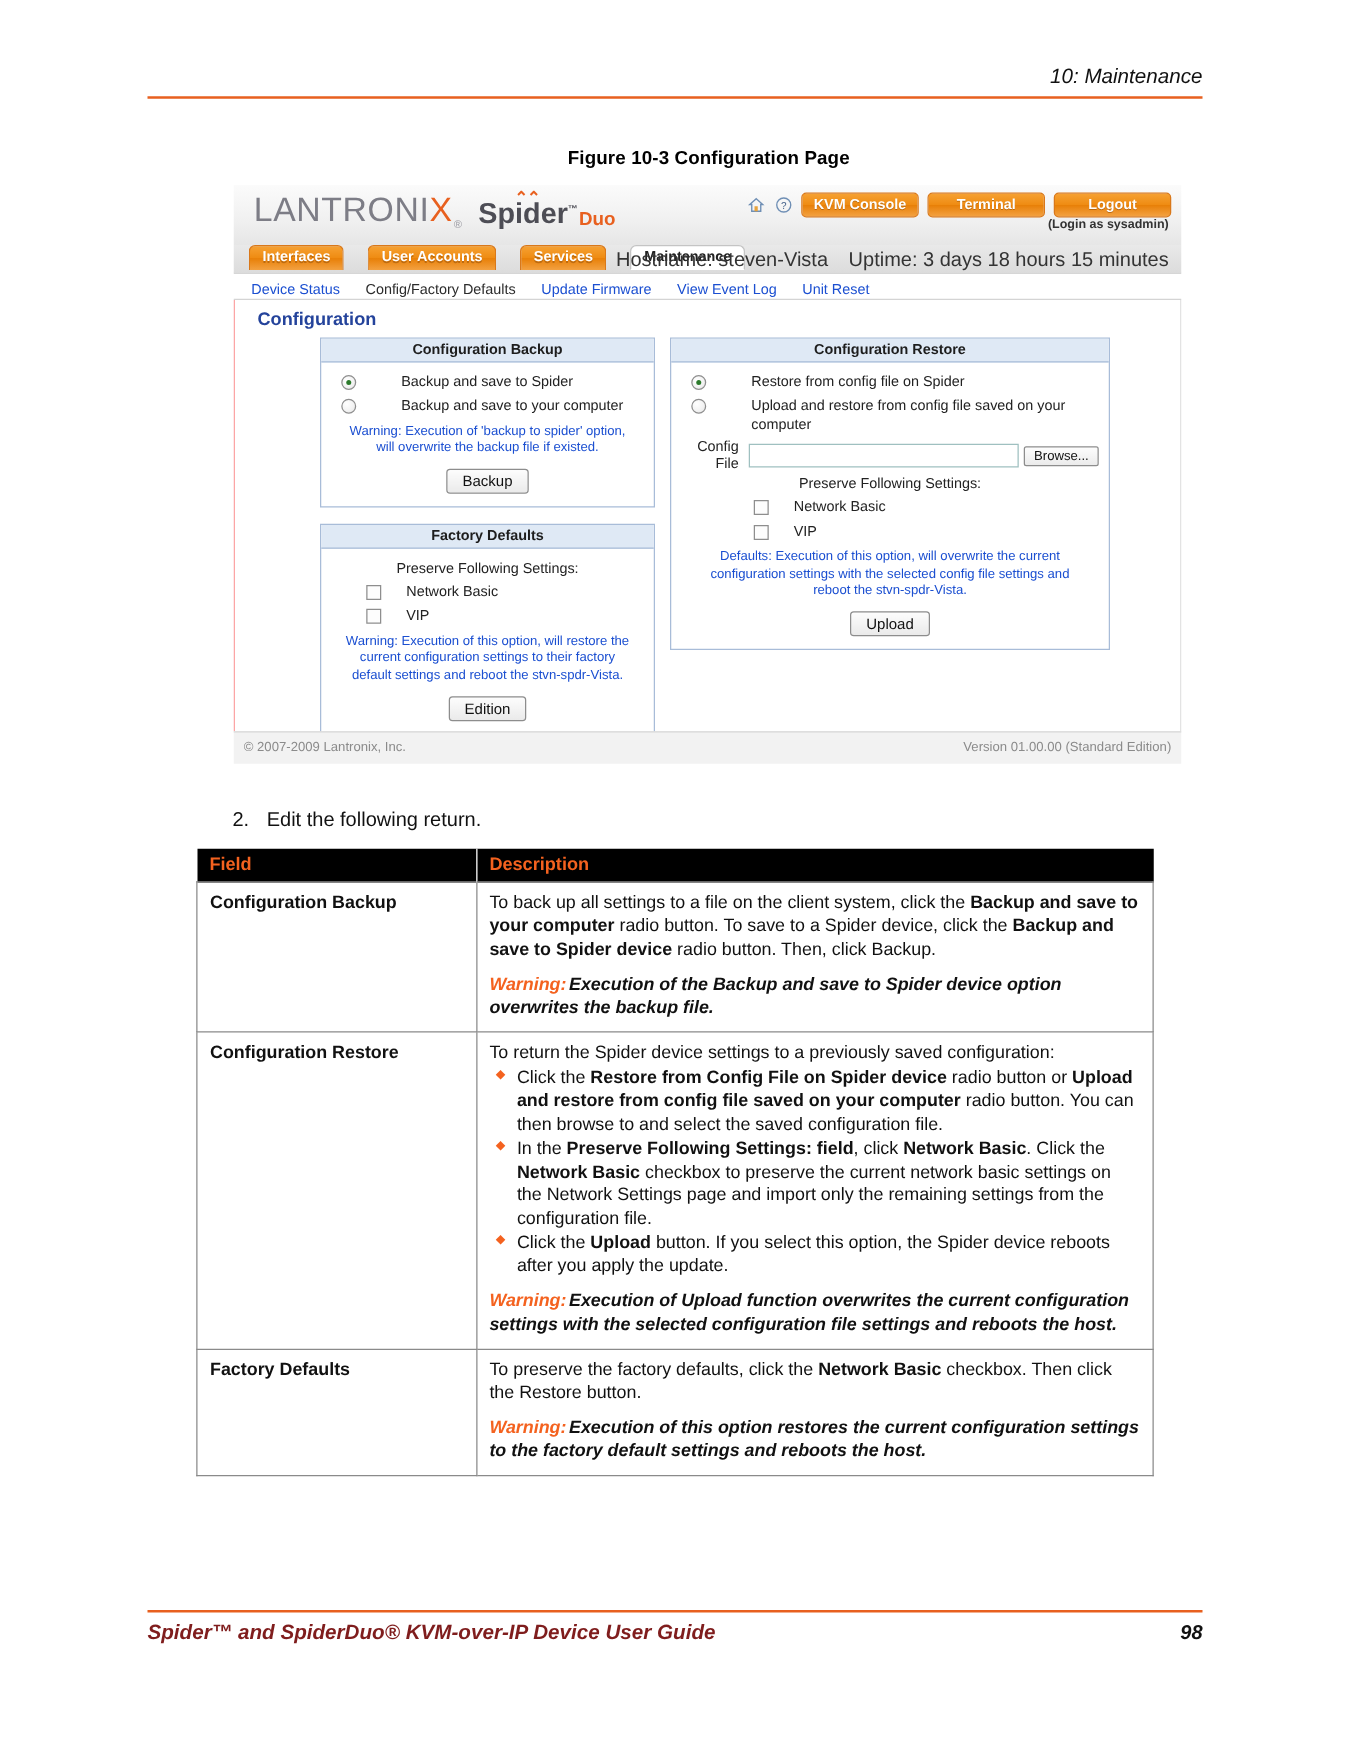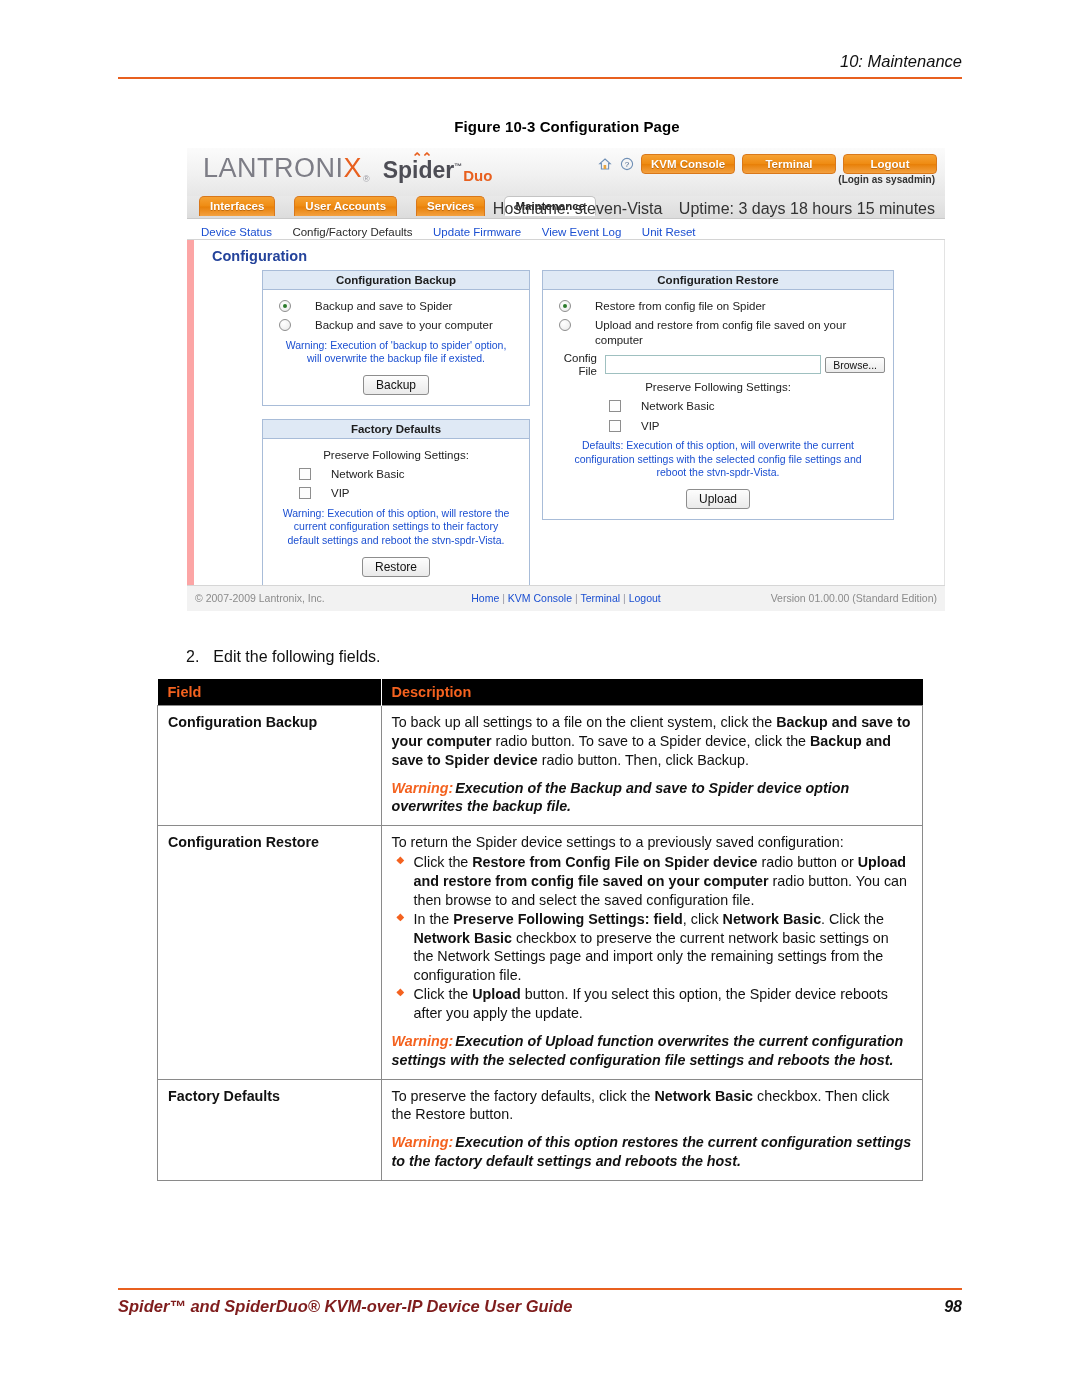--- a/index.html
+++ b/index.html
@@ -197,21 +197,21 @@
     margin-right: 16px;
     display: inline-block;
   }
   .subnav-item.current { color: #2b2b2b; }
 
   
   .ss-body {
     position: relative;
     height: 345px;
     background: #fff;
-    border-left: 7px solid #fca5a5;
+    border-left: 1px solid #fca5a5;
     border-right: 1px solid #e3e3e3;
   }
   .ss-pagetitle {
     font-size: 14.5px;
     font-weight: bold;
     color: #24439b;
     padding: 8px 0 6px 18px;
   }
   .panels {
     position: relative;
@@ -238,21 +238,21 @@
   }
   .panel-body { padding: 7px 8px 9px; }
 
   .opt-row {
     display: flex;
     align-items: flex-start;
     margin: 2px 0 5px;
     font-size: 11.5px;
     color: #222;
   }
-  .opt-row .lbl { margin-left: 24px; line-height: 1.25; }
+  .opt-row .lbl { margin-left: 36px; line-height: 1.25; }
   .opt-row.cb .lbl { margin-left: 20px; }
 
   .radio {
     width: 12px; height: 12px;
     border-radius: 50%;
     border: 1px solid #8e8e8e;
     background: radial-gradient(circle at 35% 32%, #ffffff 0%, #f2f2f2 60%, #e2e2e2 100%);
     box-sizing: border-box;
     display: inline-block;
     position: relative;
@@ -540,21 +540,21 @@
             </div>
             <div class="opt-row cb">
               <span class="checkbox"></span>
               <span class="lbl">VIP</span>
             </div>
             <div class="warn-text">
               <div>Warning: Execution of this option, will restore the</div>
               <div>current configuration settings to their factory</div>
               <div>default settings and reboot the stvn-spdr-Vista.</div>
             </div>
-            <button class="btn-grey">Restore</button>
+            <button class="btn-grey">Edition</button>
           </div>
         </div>
 
       </div>
 
       <div class="col-right">
 
         <div class="panel">
           <div class="panel-head">Configuration Restore</div>
           <div class="panel-body">
@@ -594,32 +594,26 @@
             <button class="btn-grey">Upload</button>
           </div>
         </div>
       </div>
 
     </div>
   </div>
 
   <div class="ss-footer">
     <span class="copy">© 2007-2009 Lantronix, Inc.</span>
-    <span class="links">
-      <a href="#">Home</a> |
-      <a href="#">KVM Console</a> |
-      <a href="#">Terminal</a> |
-      <a href="#">Logout</a>
-    </span>
     <span class="version">Version 01.00.00 (Standard Edition)</span>
   </div>
 </div>
 
 <div class="step">
-  <span class="num">2.</span><span>Edit the following fields.</span>
+  <span class="num">2.</span><span>Edit the following return.</span>
 </div>
 
 <table class="field-table">
   <tbody>
       <tr class="head">
     <th class="c1">Field</th>
     <th>Description</th>
   </tr>
 
   <tr>

